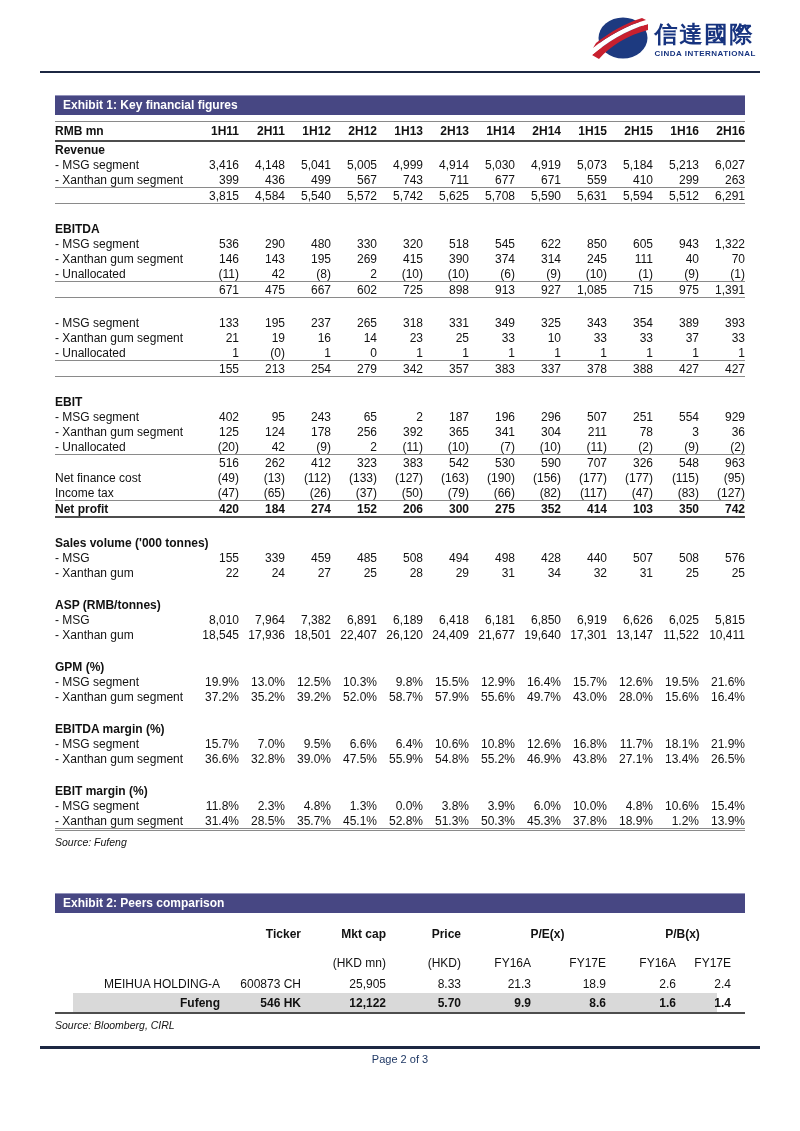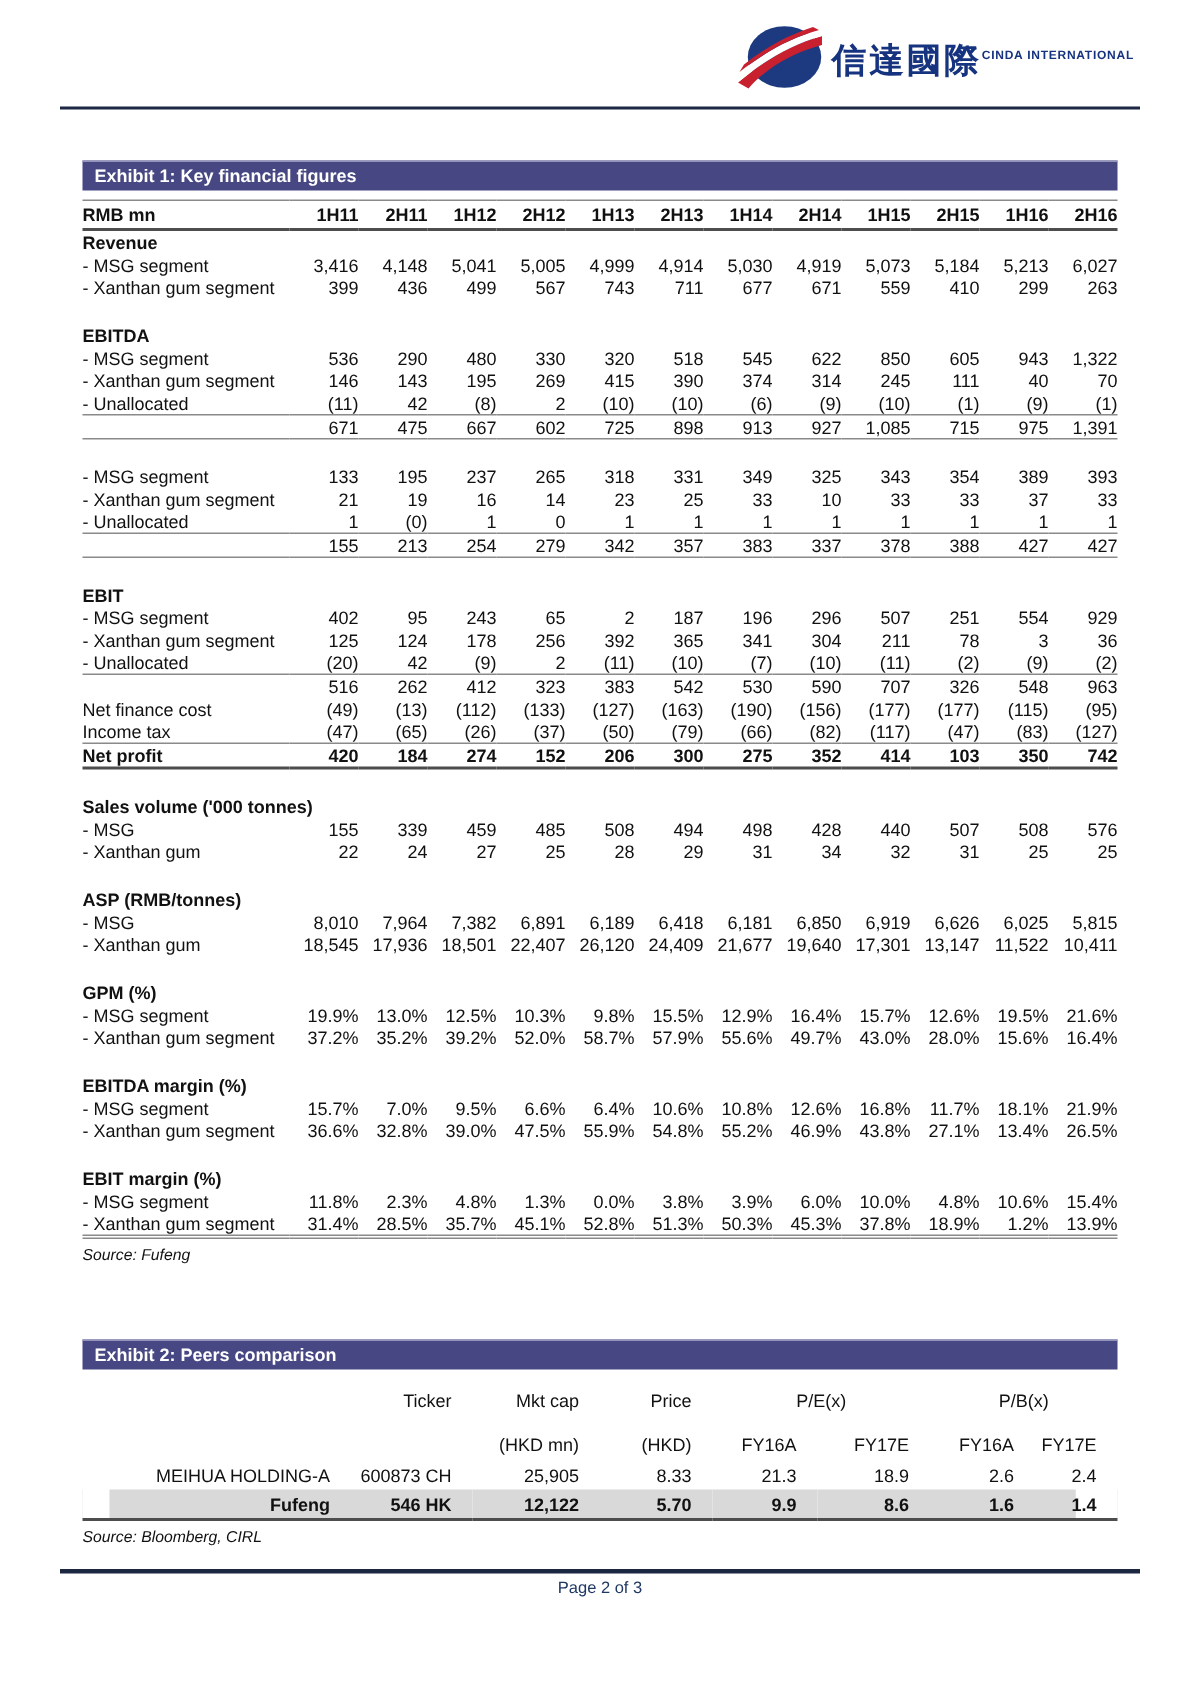--- a/index.html
+++ b/index.html
@@ -7,21 +7,21 @@
   .page{position:relative;width:800px;height:1131px;background:#fff;overflow:hidden;}
 
   
   .logo{position:absolute;top:16px;right:44px;display:flex;align-items:center;gap:7px;}
   .logo-cn{font-size:23px;font-weight:bold;color:#16337f;letter-spacing:2px;line-height:1;}
   .logo-en{font-size:8px;font-weight:bold;color:#16337f;letter-spacing:0.5px;margin-top:3px;text-align:left;}
   .top-rule{position:absolute;top:71px;left:40px;width:720px;height:2px;background:#1c2742;}
 
   
   .ex{position:absolute;left:55px;width:690px;}
-  #ex1{top:107px;}
+  #ex1{top:95px;}
   #ex2{top:893px;}
   .bar{height:20px;background:#474783;border-top:1px solid #9393bb;color:#fff;
        font-size:12px;font-weight:bold;line-height:19px;padding-left:8px;box-sizing:border-box;}
 
   table{border-collapse:collapse;table-layout:fixed;width:690px;font-size:12px;color:#111;}
   #t1{margin-top:6px;}
   #t1 td{height:15px;padding:0;white-space:nowrap;overflow:visible;}
   td.num{text-align:right;}
   td.lbl{text-align:left;padding-left:2px;}
   td.ind{padding-left:8px;}
@@ -31,21 +31,21 @@
   #t1 tr.r-total-open td{border-top:1px solid #8a8a8a;}
   #t1 tr.r-data-underline td{border-bottom:1px solid #8a8a8a;}
   #t1 tr.r-netprofit td{font-weight:bold;border-bottom:2px solid #4d4d4d;}
   #t1 tr.r-endrow td{border-bottom:3px double #8a8a8a;}
   #t1 td.spacer{height:17px;}
   .src{font-size:10.5px;margin-top:5px;color:#111;font-style:italic;}
 
   
   #t2{margin-top:12px;}
   #t2 td{padding:0;white-space:nowrap;}
-  #t2 tr.gh td{font-weight:normal;height:18px;}
+  #t2 tr.gh td{font-weight:bold;height:18px;}
   #t2 tr.sh td{height:27px;vertical-align:bottom;padding-bottom:4px;}
   #t2 tr.dr td{height:19px;}
   #t2 td.c{text-align:right;padding-right:14px;}
   #t2 td.gc{text-align:center;font-weight:bold;}
   #t2 td.name{text-align:right;padding-left:24px;}
   #t2 tr.hl td{background:#d9d9d9;font-weight:bold;border-bottom:2px solid #4d4d4d;}
   #t2 tr.hl td:first-child{background:linear-gradient(to right,#ffffff 18px,#d9d9d9 18px);}
   #t2 tr.hl td:last-child{background:linear-gradient(to right,#d9d9d9 calc(100% - 28px),#ffffff calc(100% - 28px));}
 
   
@@ -59,21 +59,21 @@
 
   <div class="logo">
     <span>
       <svg width="56" height="44" viewBox="0 0 56 44" aria-hidden="true">
         <ellipse cx="31" cy="22" rx="24.5" ry="20.5" fill="#1d3a80"></ellipse>
         <path d="M0 39 C14 27 34 14 56 8 L56 14 C36 19 18 30 7 43 Z" fill="#c8202f"></path>
         <path d="M1 32 C16 20 35 9 54 4 L56 8 C34 14 14 27 0 39 Z" fill="#ffffff"></path>
         <path d="M4 27 C18 16 34 7 50 2 L54 4 C35 9 16 20 1 32 Z" fill="#c8202f"></path>
       </svg>
     </span>
-    <span class="logo-text" style="display:flex;flex-direction:row;">
+    <span class="logo-text" style="display:flex;flex-direction:column;">
       <span class="logo-cn">信達國際</span>
       <span class="logo-en">CINDA INTERNATIONAL</span>
     </span>
   </div>
 
   <div class="top-rule"></div>
 
   <div class="ex" id="ex1">
     <div class="bar">
       <span>Exhibit 1: Key financial figures</span>
@@ -136,20 +136,35 @@
             <td class="num">499</td>
             <td class="num">567</td>
             <td class="num">743</td>
             <td class="num">711</td>
             <td class="num">677</td>
             <td class="num">671</td>
             <td class="num">559</td>
             <td class="num">410</td>
             <td class="num">299</td>
             <td class="num">263</td>
+          </tr>
+          <tr class="r-total">
+            <td class="lbl"></td>
+            <td class="num">3,815</td>
+            <td class="num">4,584</td>
+            <td class="num">5,540</td>
+            <td class="num">5,572</td>
+            <td class="num">5,742</td>
+            <td class="num">5,625</td>
+            <td class="num">5,708</td>
+            <td class="num">5,590</td>
+            <td class="num">5,631</td>
+            <td class="num">5,594</td>
+            <td class="num">5,512</td>
+            <td class="num">6,291</td>
           </tr>
           <tr class="r-spacer">
             <td class="spacer" colspan="13"></td>
           </tr>
           <tr class="r-section">
             <td class="lbl">EBITDA</td>
             <td class="num" colspan="12"></td>
           </tr>
           <tr class="r-data">
             <td class="lbl ind">- MSG segment</td>

